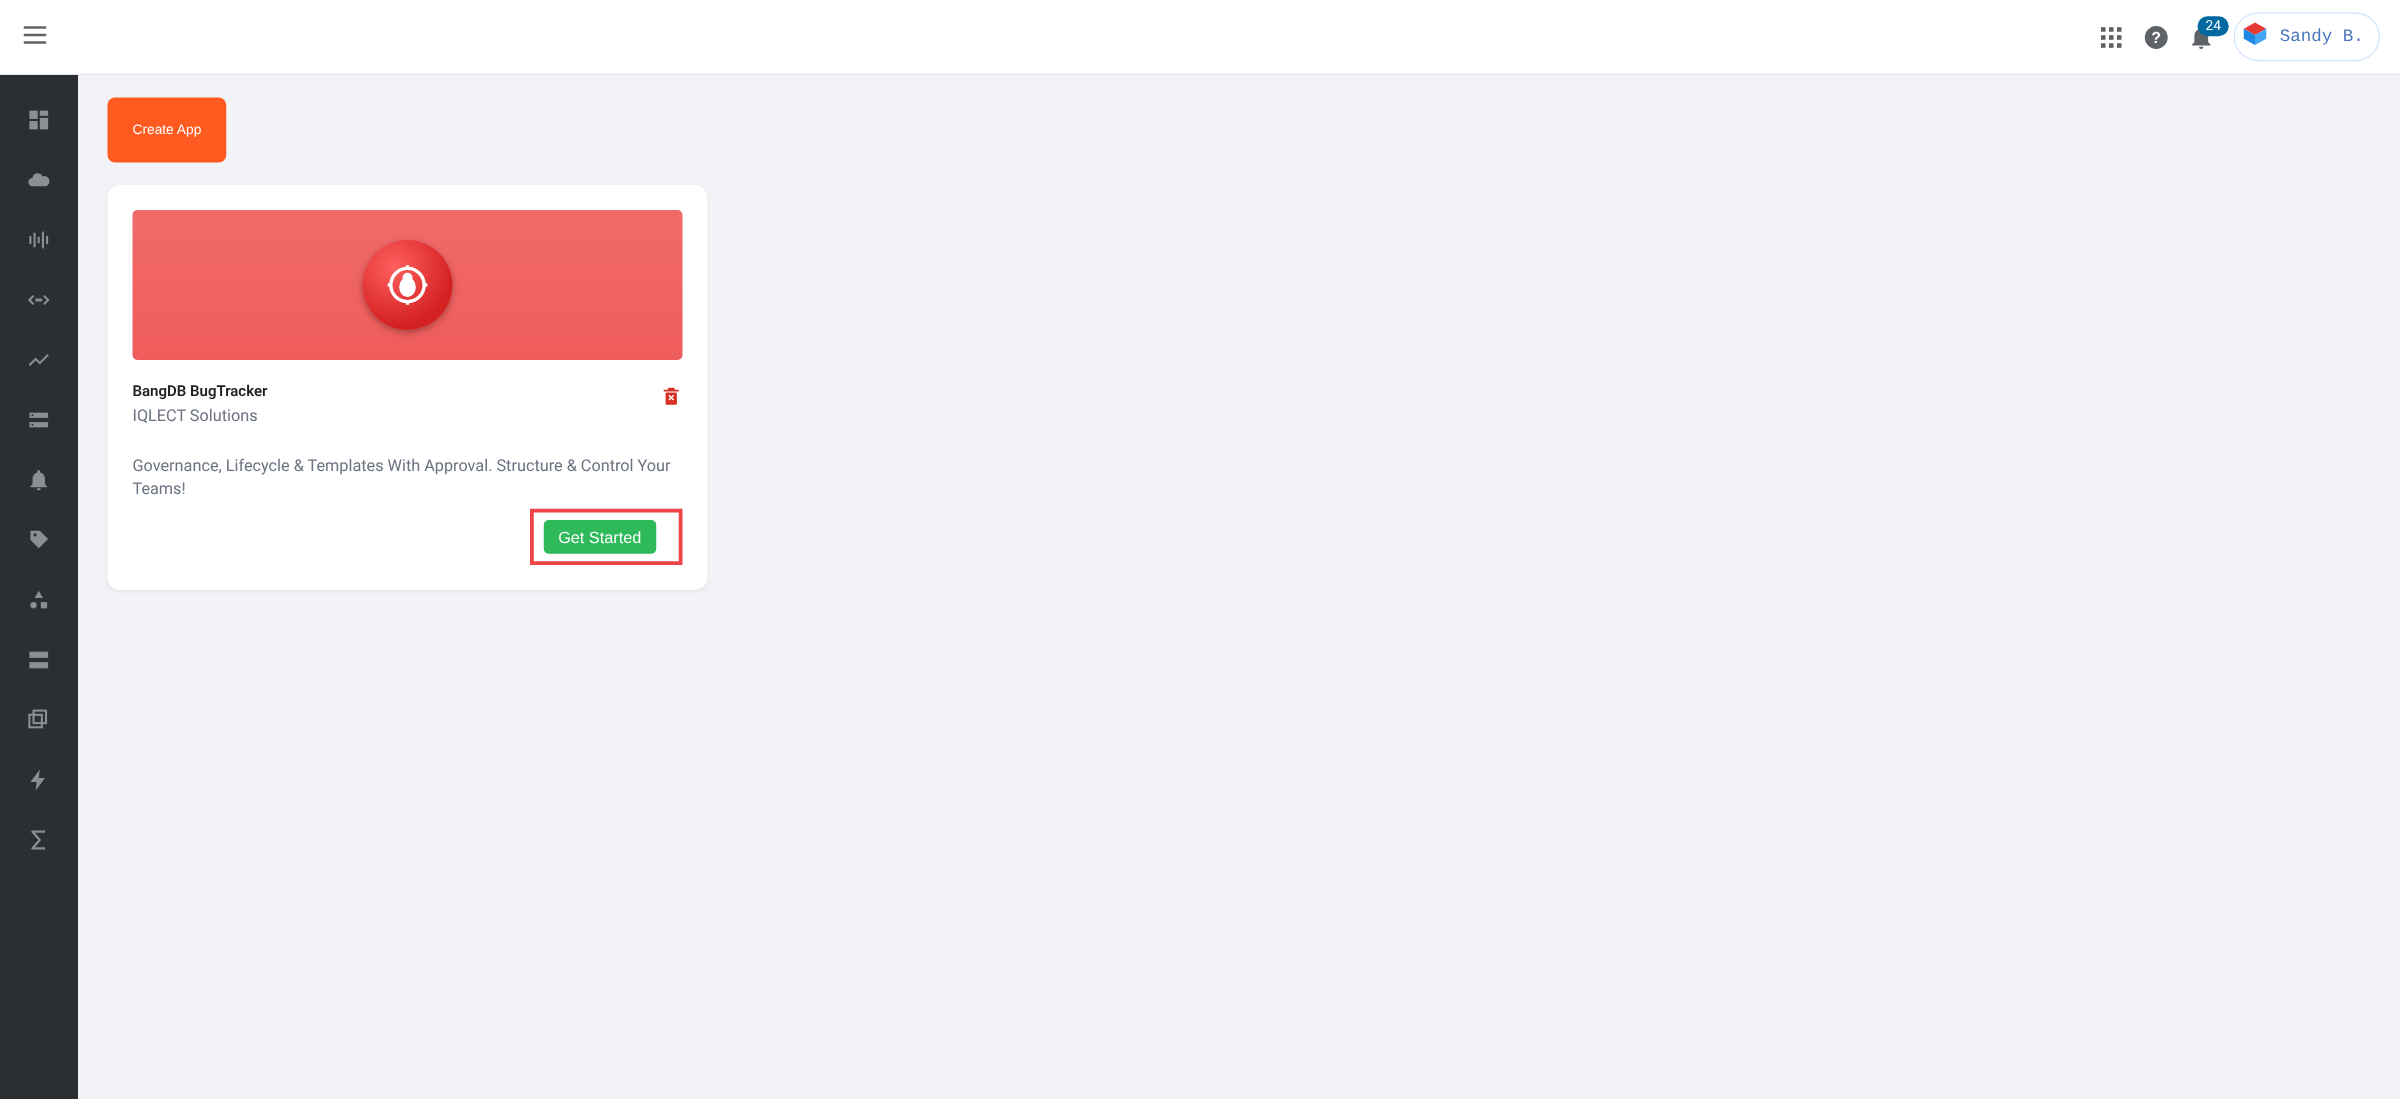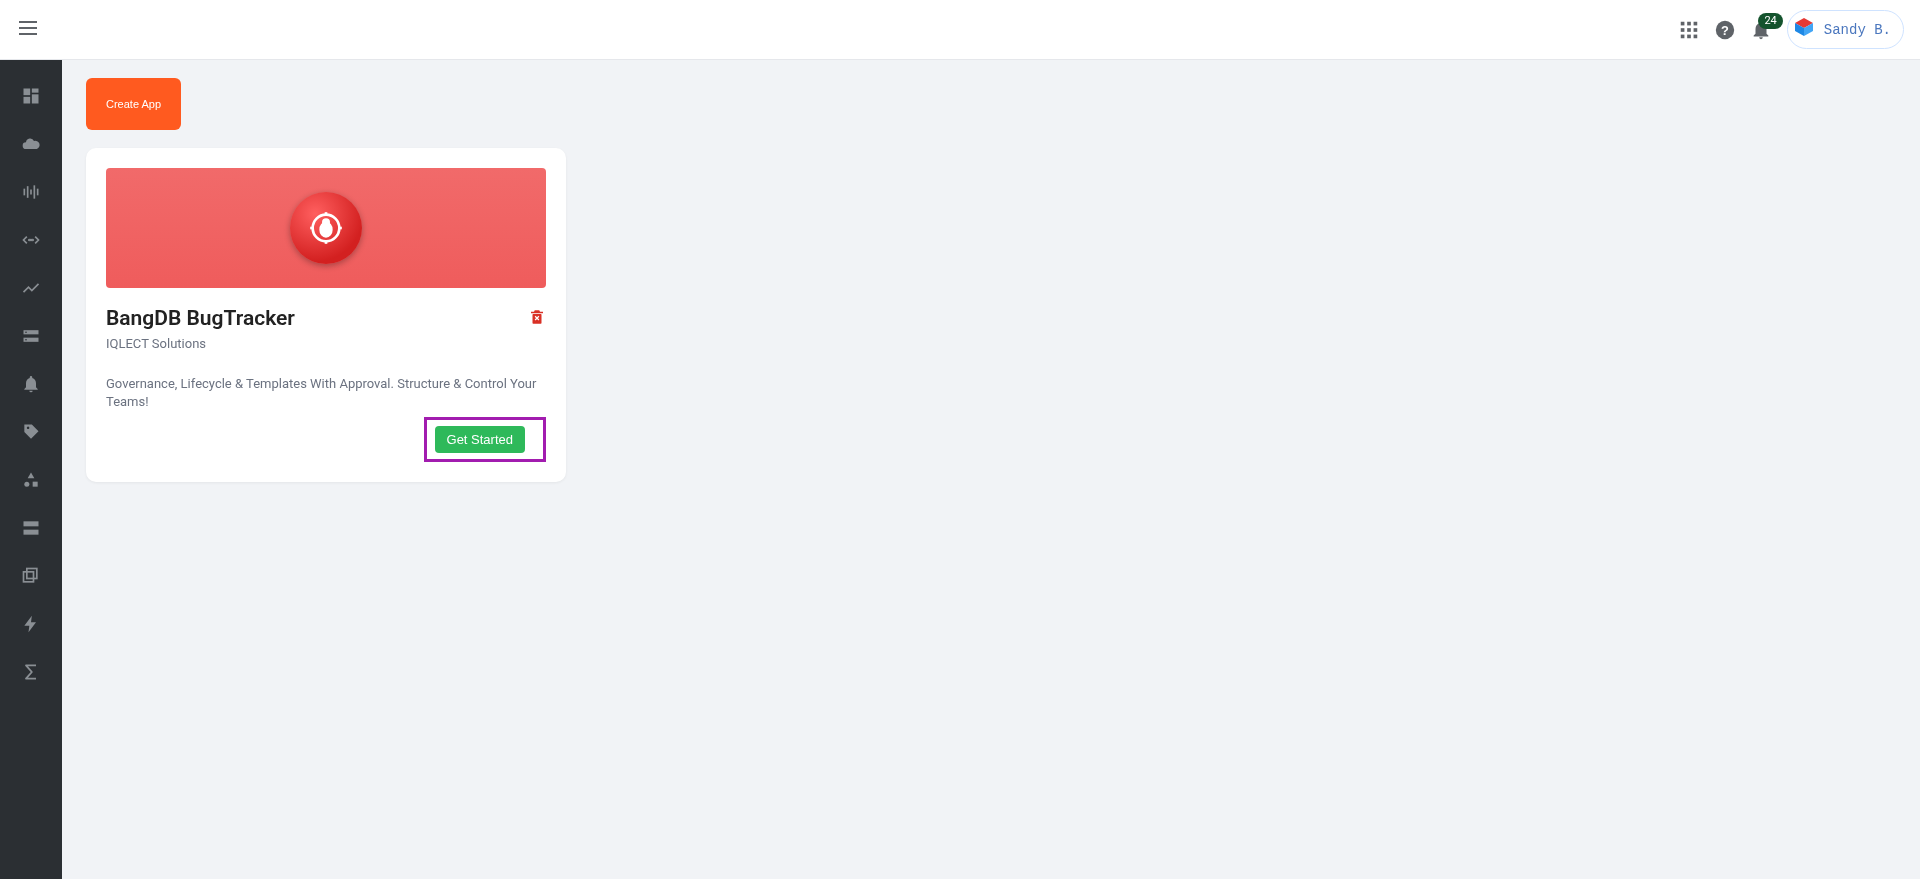--- a/index.html
+++ b/index.html
@@ -3,47 +3,47 @@
 <meta charset="utf-8">
 <style>
   * { box-sizing: border-box; margin: 0; padding: 0; }
   html, body { width: 100%; height: 100%; font-family: "Segoe UI", Roboto, Arial, sans-serif; background: #f1f3f6; }
   .topbar { position: fixed; top: 0; left: 0; right: 0; height: 60px; background: #fff; border-bottom: 1px solid #e5e7eb; display: flex; align-items: center; padding: 0 16px; z-index: 10; }
   .hamburger { cursor: pointer; color: #5f6368; }
   .hamburger svg { width: 24px; height: 24px; }
   .top-spacer { flex: 1; }
   .top-icon { width: 36px; display: flex; align-items: center; justify-content: center; color: #5f6368; cursor: pointer; position: relative; }
   .top-icon svg { width: 22px; height: 22px; }
-  .badge { position: absolute; top: -6px; right: -4px; background: #14532d; color: #fff; font-size: 11px; border-radius: 10px; padding: 1px 6px; line-height: 14px; }
+  .badge { position: absolute; top: -6px; right: -4px; background: #0369a1; color: #fff; font-size: 11px; border-radius: 10px; padding: 1px 6px; line-height: 14px; }
   .profile { display: flex; align-items: center; gap: 8px; border: 1px solid #cfe3ff; border-radius: 20px; padding: 4px 12px 4px 4px; margin-left: 8px; cursor: pointer; font-family: Liberation Mono, monospace; }
   .profile .logo svg { width: 24px; height: 24px; }
   .profile-name { color: #4b77be; font-size: 14px; }
   .sidebar { position: fixed; top: 60px; left: 0; bottom: 0; width: 62px; background: #2b2f33; display: flex; flex-direction: column; align-items: center; padding-top: 12px; z-index: 5; }
   .side-item { width: 100%; height: 48px; display: flex; align-items: center; justify-content: center; color: #8a8f94; cursor: pointer; }
   .side-item svg { width: 20px; height: 20px; }
   .main { position: absolute; top: 60px; left: 62px; right: 0; bottom: 0; padding: 18px 24px; overflow: auto; }
   .main-head { display: flex; align-items: flex-start; gap: 16px; }
   .create-btn { background: #ff5a1f; color: #fff; border: none; border-radius: 6px; padding: 20px 20px; font-size: 11px; cursor: pointer; }
   .head-spacer { flex: 1; }
   .refresh-wrap { text-align: right; color: #5f6368; font-size: 14px; }
   .refresh-wrap .refresh-icon { display: inline-flex; justify-content: flex-end; width: 100%; color: #5f6368; cursor: pointer; margin-bottom: 4px; }
   .refresh-wrap .refresh-icon svg { width: 20px; height: 20px; }
   .cards { margin-top: 18px; display: flex; flex-wrap: wrap; gap: 20px; }
   .card { width: 480px; background: #fff; border-radius: 10px; box-shadow: 0 1px 3px rgba(0,0,0,0.06); padding: 20px; }
   .card-banner { width: 100%; height: 120px; background: linear-gradient(#f16a6a,#ef5c5c); border-radius: 4px; display: flex; align-items: center; justify-content: center; }
   .bug-circle { width: 72px; height: 72px; border-radius: 50%; background: radial-gradient(circle at 35% 30%, #ff5f5f, #d32020 70%); display:flex; align-items:center; justify-content:center; box-shadow: 0 2px 6px rgba(0,0,0,0.3); }
   .bug-circle svg { width: 40px; height: 40px; color: #fff; }
   .card-row1 { display: flex; align-items: flex-start; justify-content: space-between; margin-top: 18px; }
-  .card-title { font-weight: 600; font-size: 21px; color: #222; }
+  .card-title { font-weight: 600; font-size: 12px; color: #222; }
   .card-sub { font-size: 13px; color: #6b7280; margin-top: 6px; }
   .trash { color: #d93025; cursor: pointer; }
   .trash svg { width: 18px; height: 22px; }
   .card-desc { font-size: 13px; color: #6b7280; margin-top: 24px; line-height: 1.4; }
   .card-actions { display: flex; justify-content: flex-end; margin-top: 6px; }
-  .highlight-box { border: 3px solid #a21caf; padding: 6px 18px 6px 8px; }
+  .highlight-box { border: 3px solid #ef4444; padding: 6px 18px 6px 8px; }
   .get-started-btn { background: #2eb95a; color: #fff; border: none; border-radius: 4px; padding: 6px 12px; font-size: 13px; cursor: pointer; }
 </style>
 </head>
 <body>
 
 <div class="topbar">
   <div class="hamburger">
     <svg viewBox="0 0 24 24" fill="none" stroke="currentColor" stroke-width="2">
         <line x1="3" y1="6" x2="21" y2="6"></line>
         <line x1="3" y1="12" x2="21" y2="12"></line>

